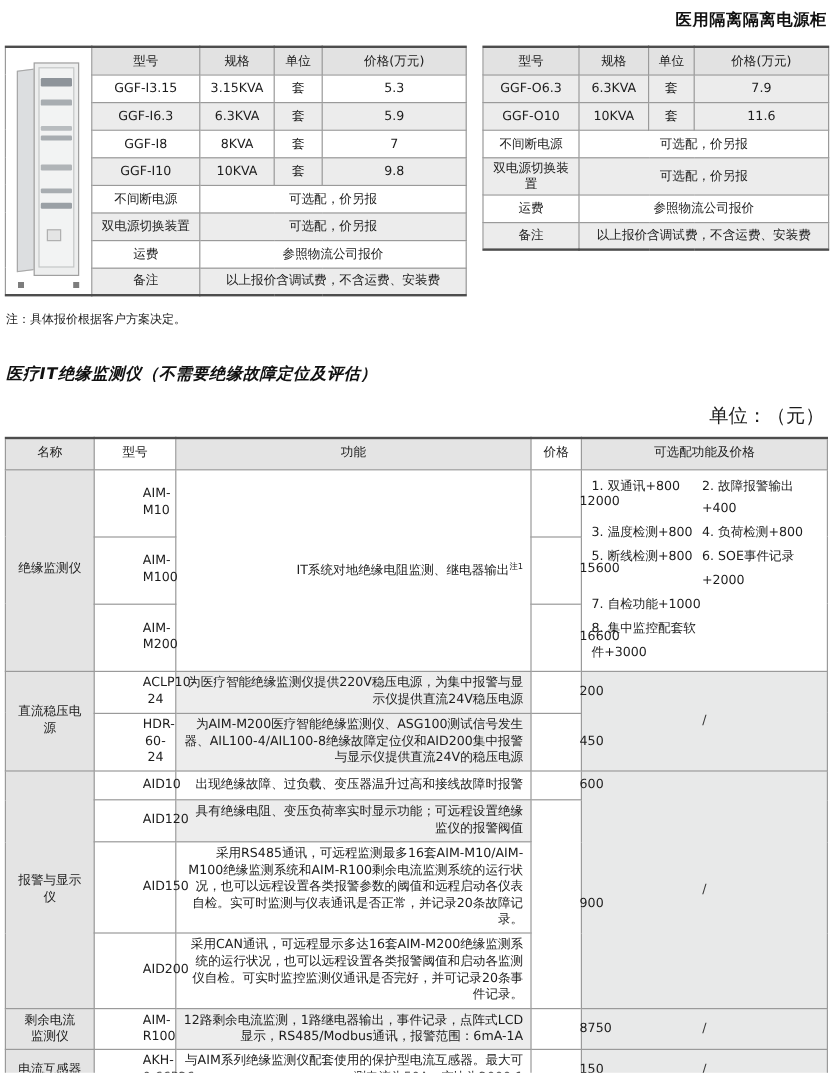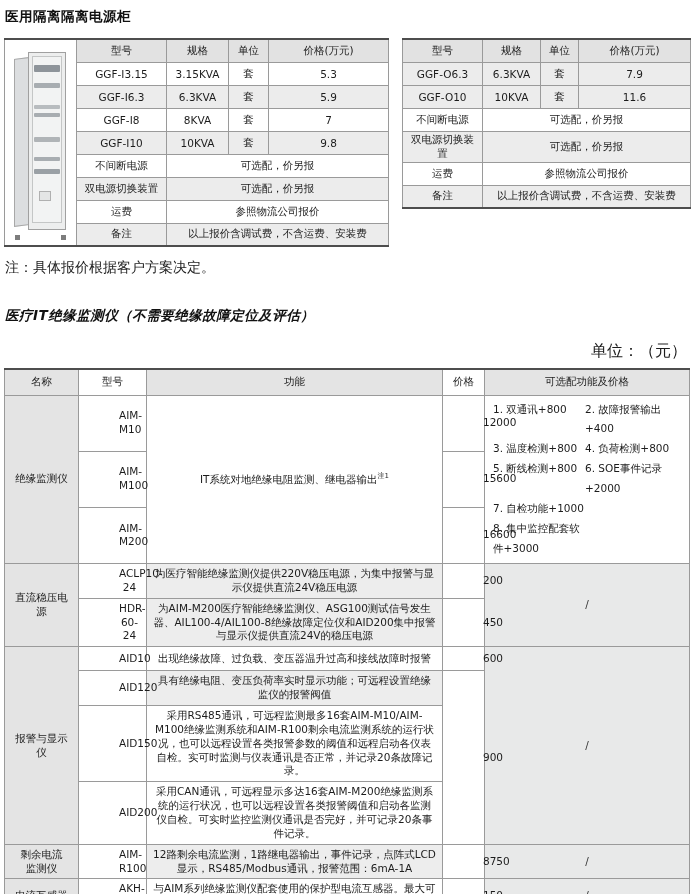--- a/index.html
+++ b/index.html
@@ -8,23 +8,23 @@
     width:693px; height:894px;
     background:#ffffff;
     font-family:"DejaVu Sans", sans-serif;
     color:#1c1c1c;
     font-size:10.5px;
     padding:4px 4px 0 4px;
     position:relative;
     overflow:hidden;
   }
   .sec-title { font-size:13.5px; font-weight:bold; color:#111; letter-spacing:0.5px; }
-  #title1 { margin:4px 0 12px 1px; }
+  #title1 { margin:4px 0 12px 1px;text-align:right; }
   #title2 { margin:30px 0 0 1px;font-style:italic; }
-  .note-line { font-size:14px; color:#222; margin:12px 0 0 1px; }
+  .note-line { font-size:10px; color:#222; margin:12px 0 0 1px; }
   .unit-label { text-align:right; font-size:16px; margin:16px 2px 6px 0; }
 
   
   .tables-row { display:flex; gap:13px; align-items:flex-start; }
 
   table { border-collapse:collapse; table-layout:fixed; }
   .ptable {
     border-top:2px solid #4d4d4d;
     border-bottom:2px solid #4d4d4d;
     border-left:1px solid #9a9a9a;
@@ -77,21 +77,21 @@
     font-size:10.5px;
     line-height:1.32;
     background:#fff;
     vertical-align:middle;
   }
   .t2 .hdr2 td { height:26px; text-align:center; }
   .t2 td.grey  { background:#e4e4e4; }
   .t2 td.fgrey { background:#ededed; }
   .t2 td.name-cell { background:#e4e4e4; text-align:center; }
   .t2 td.model-cell, .t2 td.price-cell { text-align:center; background:#fff;padding-left:40px; }
-  .t2 td.fn { text-align:center; }
+  .t2 td.fn { text-align:right; }
   .t2 td.slash-cell { background:#e8e9e9; text-align:center; color:#333; }
   .t2 td.opt-cell { background:#fff; vertical-align:middle; padding:4px 8px; }
   .opt-line { display:flex; line-height:1.9; }
   .opt-line span:first-child { width:92px; flex:none; }
   sup.fn-sup { font-size:7px; vertical-align:super; }
 
   .r-aim td { height:34px; }
   .r-aid10 td { height:24px; }
 </style>
 </head>

